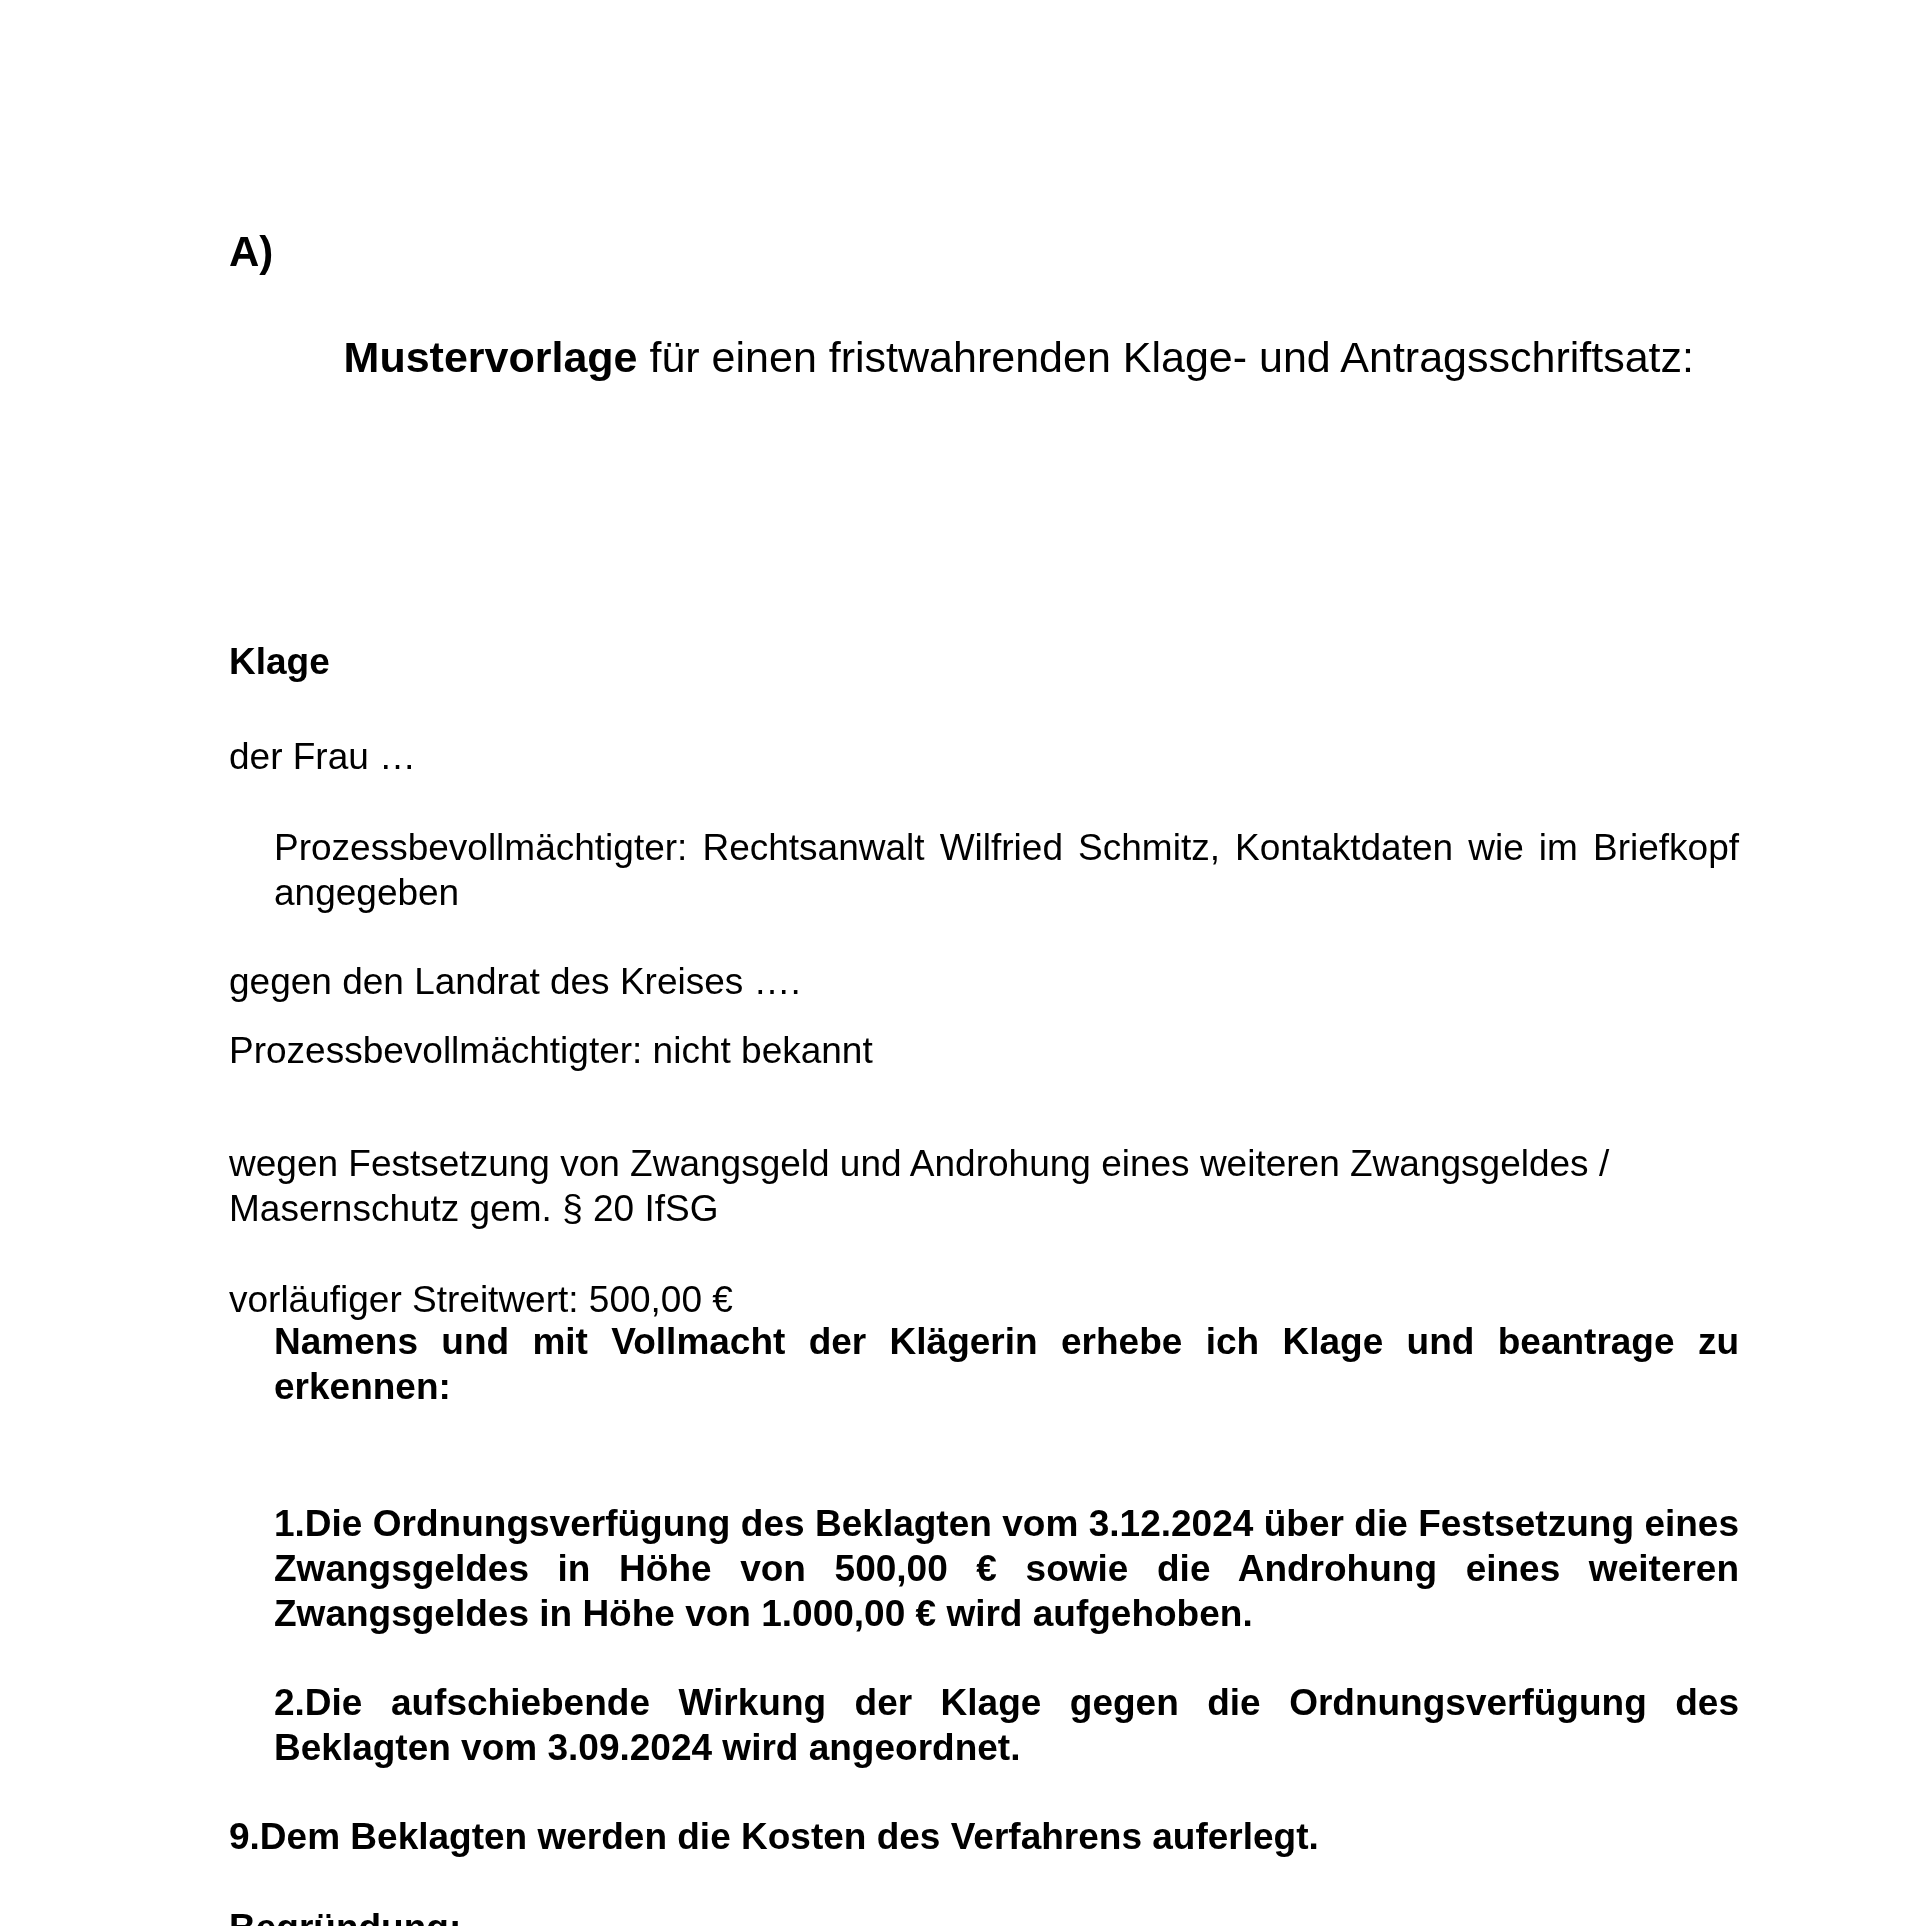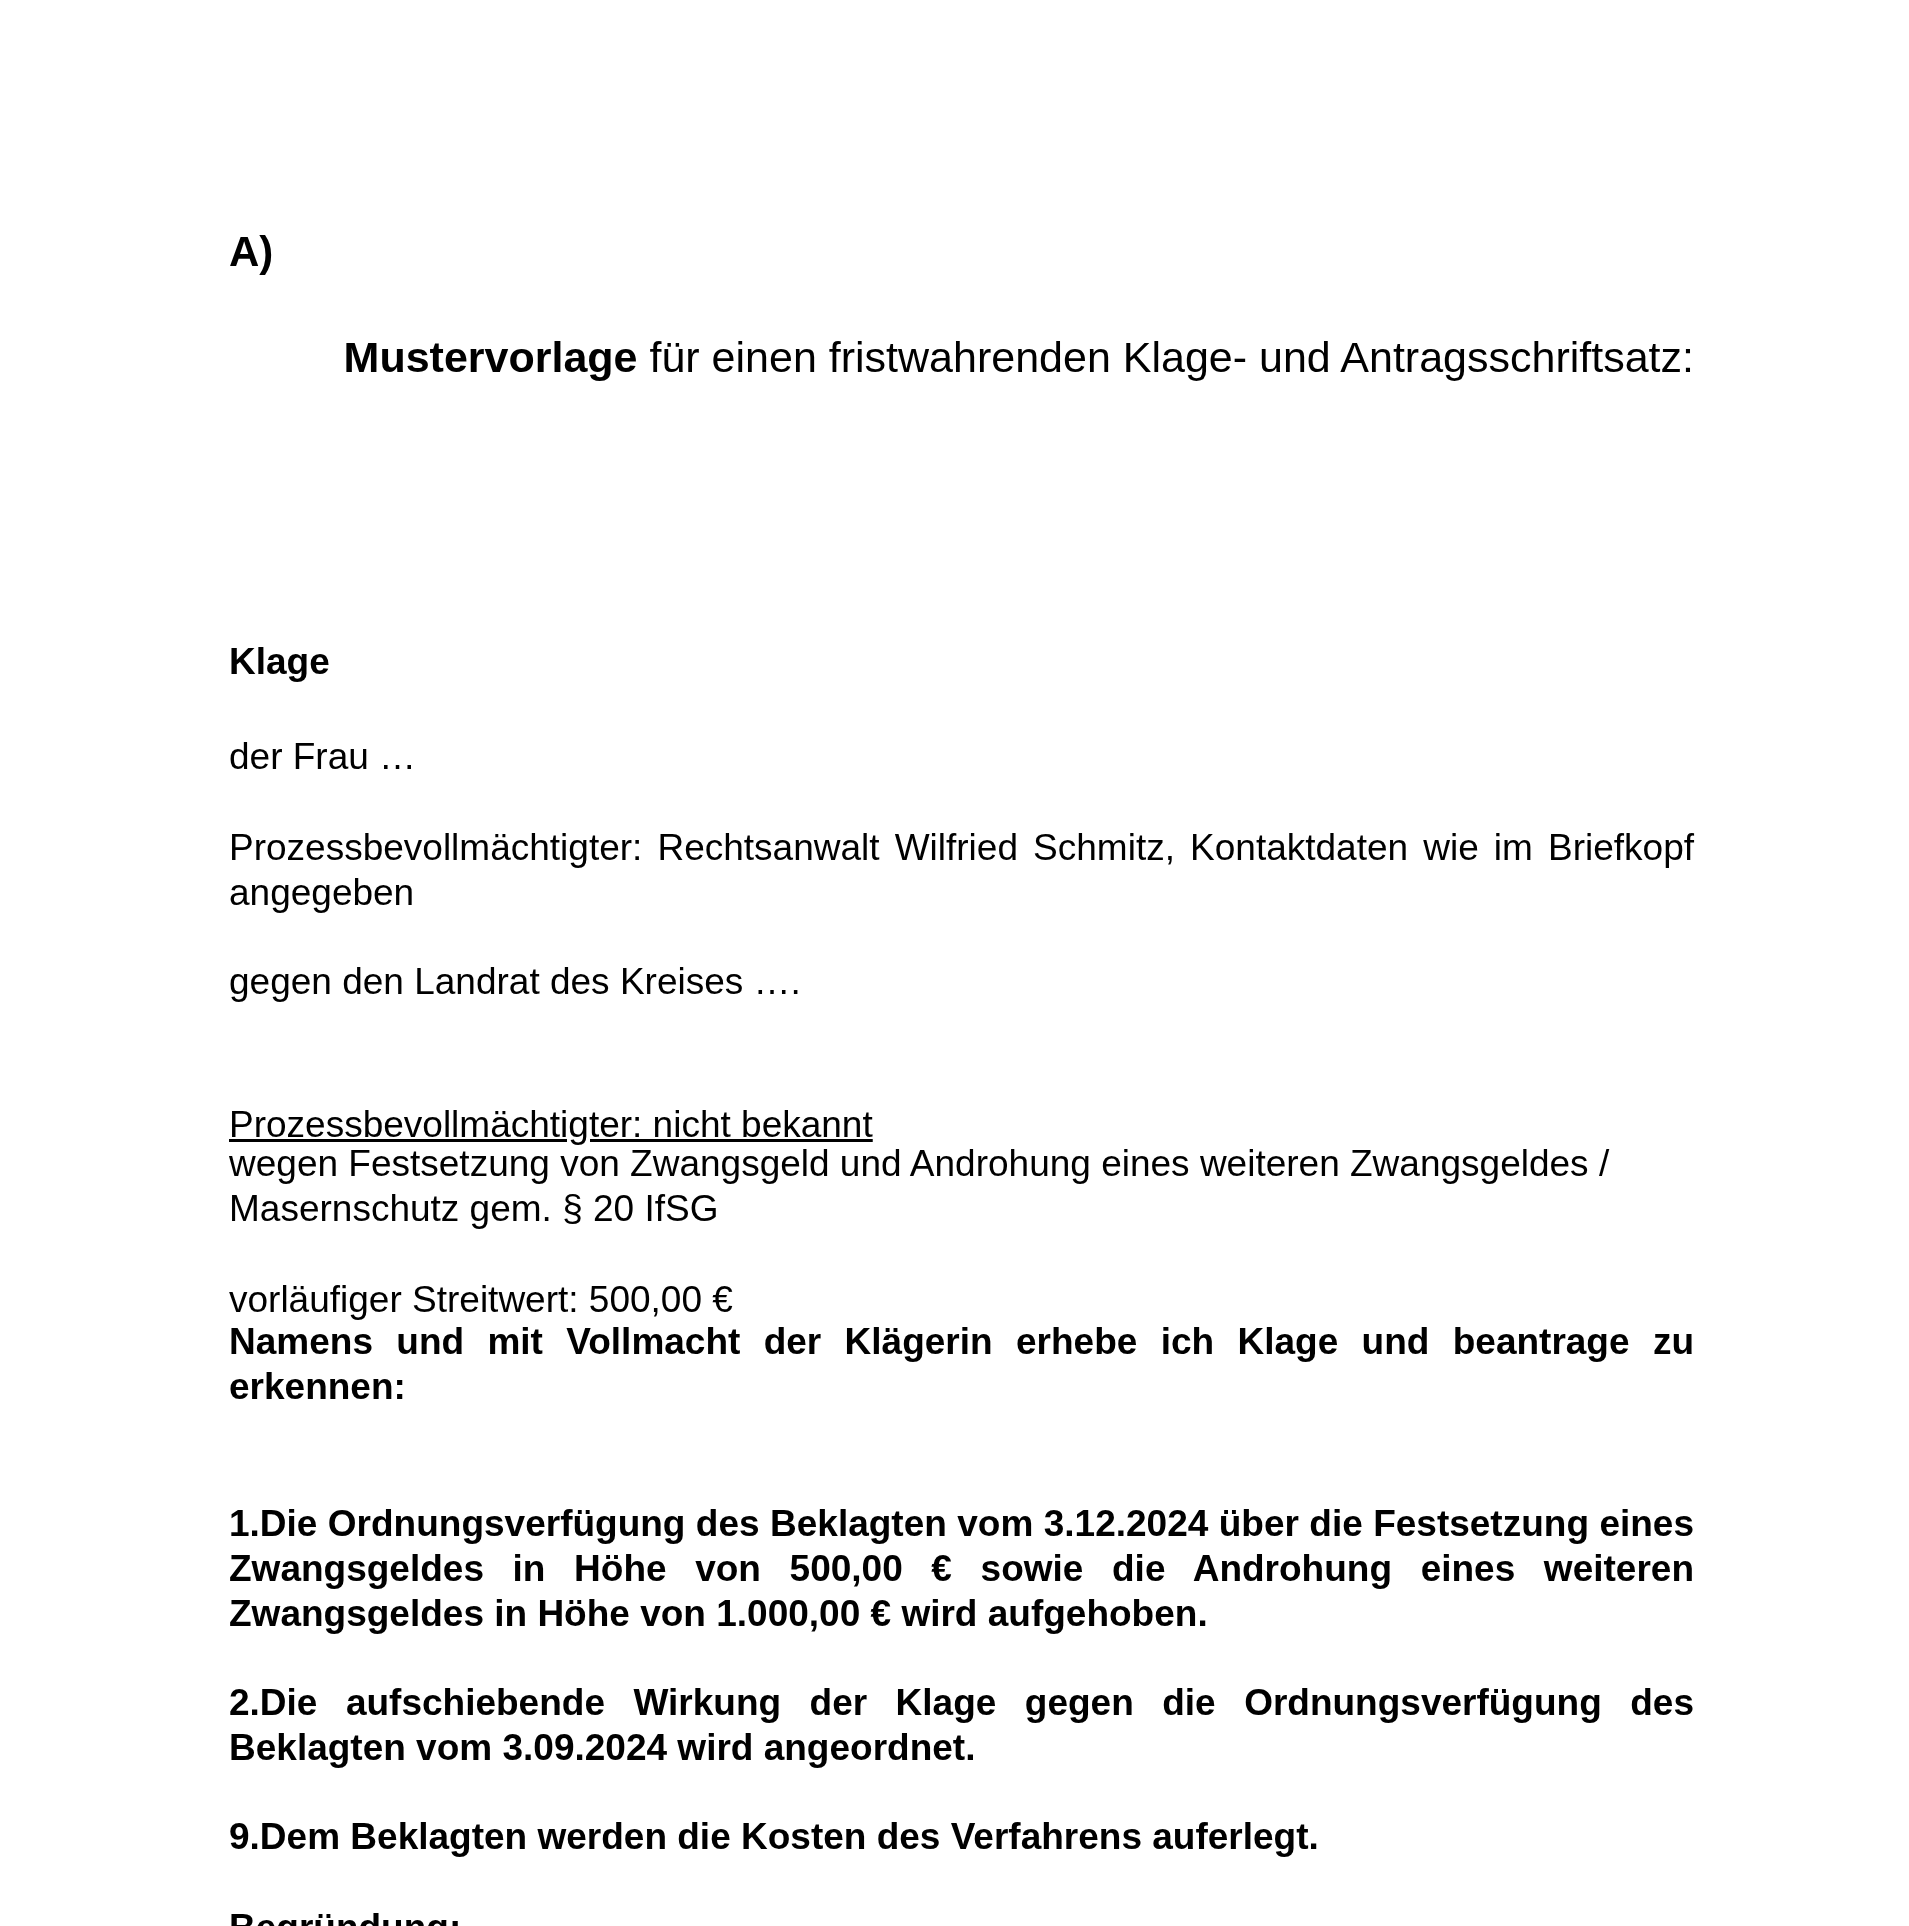--- a/index.html
+++ b/index.html
@@ -35,20 +35,21 @@
       width: 1465px;
       margin: 0;
     }
     .t {
       font-size: 37px;
       line-height: 45px;
     }
     .just {
       text-align: justify;
       text-align-last: left;
+      margin-left: 45px;
     }
     .b { font-weight: bold; }
     .u { text-decoration: underline; text-decoration-thickness: 3.5px; text-underline-offset: 6.2px; }
     .section-label {
       font-size: 42px;
       font-weight: bold;
       line-height: 50px;
     }
     .heading-line {
       font-size: 43px;
@@ -79,21 +80,21 @@
     </p>
 
     <p class="abs klage-title" style="top:639px;">Klage</p>
 
     <p class="abs t" style="top:734px;">der Frau …</p>
 
     <p class="abs t just" style="top:825px;">Prozessbevollmächtigter: Rechtsanwalt Wilfried Schmitz, Kontaktdaten wie im Briefkopf angegeben</p>
 
     <p class="abs t" style="top:959px;">gegen den Landrat des Kreises ….</p>
 
-    <p class="abs t" style="top:1102px;text-decoration:underline;">Prozessbevollmächtigter: nicht bekannt</p>
+    <p class="abs t" style="top:1028px;">Prozessbevollmächtigter: nicht bekannt</p>
 
     <p class="abs t" style="top:1141px;">wegen Festsetzung von Zwangsgeld und Androhung eines weiteren Zwangsgeldes / Masernschutz gem. § 20 IfSG</p>
 
     <p class="abs t" style="top:1277px;">vorläufiger Streitwert: 500,00 €</p>
 
     <p class="abs t b just" style="top:1319px;">Namens und mit Vollmacht der Klägerin erhebe ich Klage und beantrage zu erkennen:</p>
 
     <p class="abs t b just claim-item" style="top:1501px;">1.Die Ordnungsverfügung des Beklagten vom 3.12.2024 über die Festsetzung eines Zwangsgeldes in Höhe von 500,00 € sowie die Androhung eines weiteren Zwangsgeldes in Höhe von 1.000,00 € wird aufgehoben.</p>
 
     <p class="abs t b just claim-item" style="top:1680px;">2.Die aufschiebende Wirkung der Klage gegen die Ordnungsverfügung des Beklagten vom 3.09.2024 wird angeordnet.</p>

